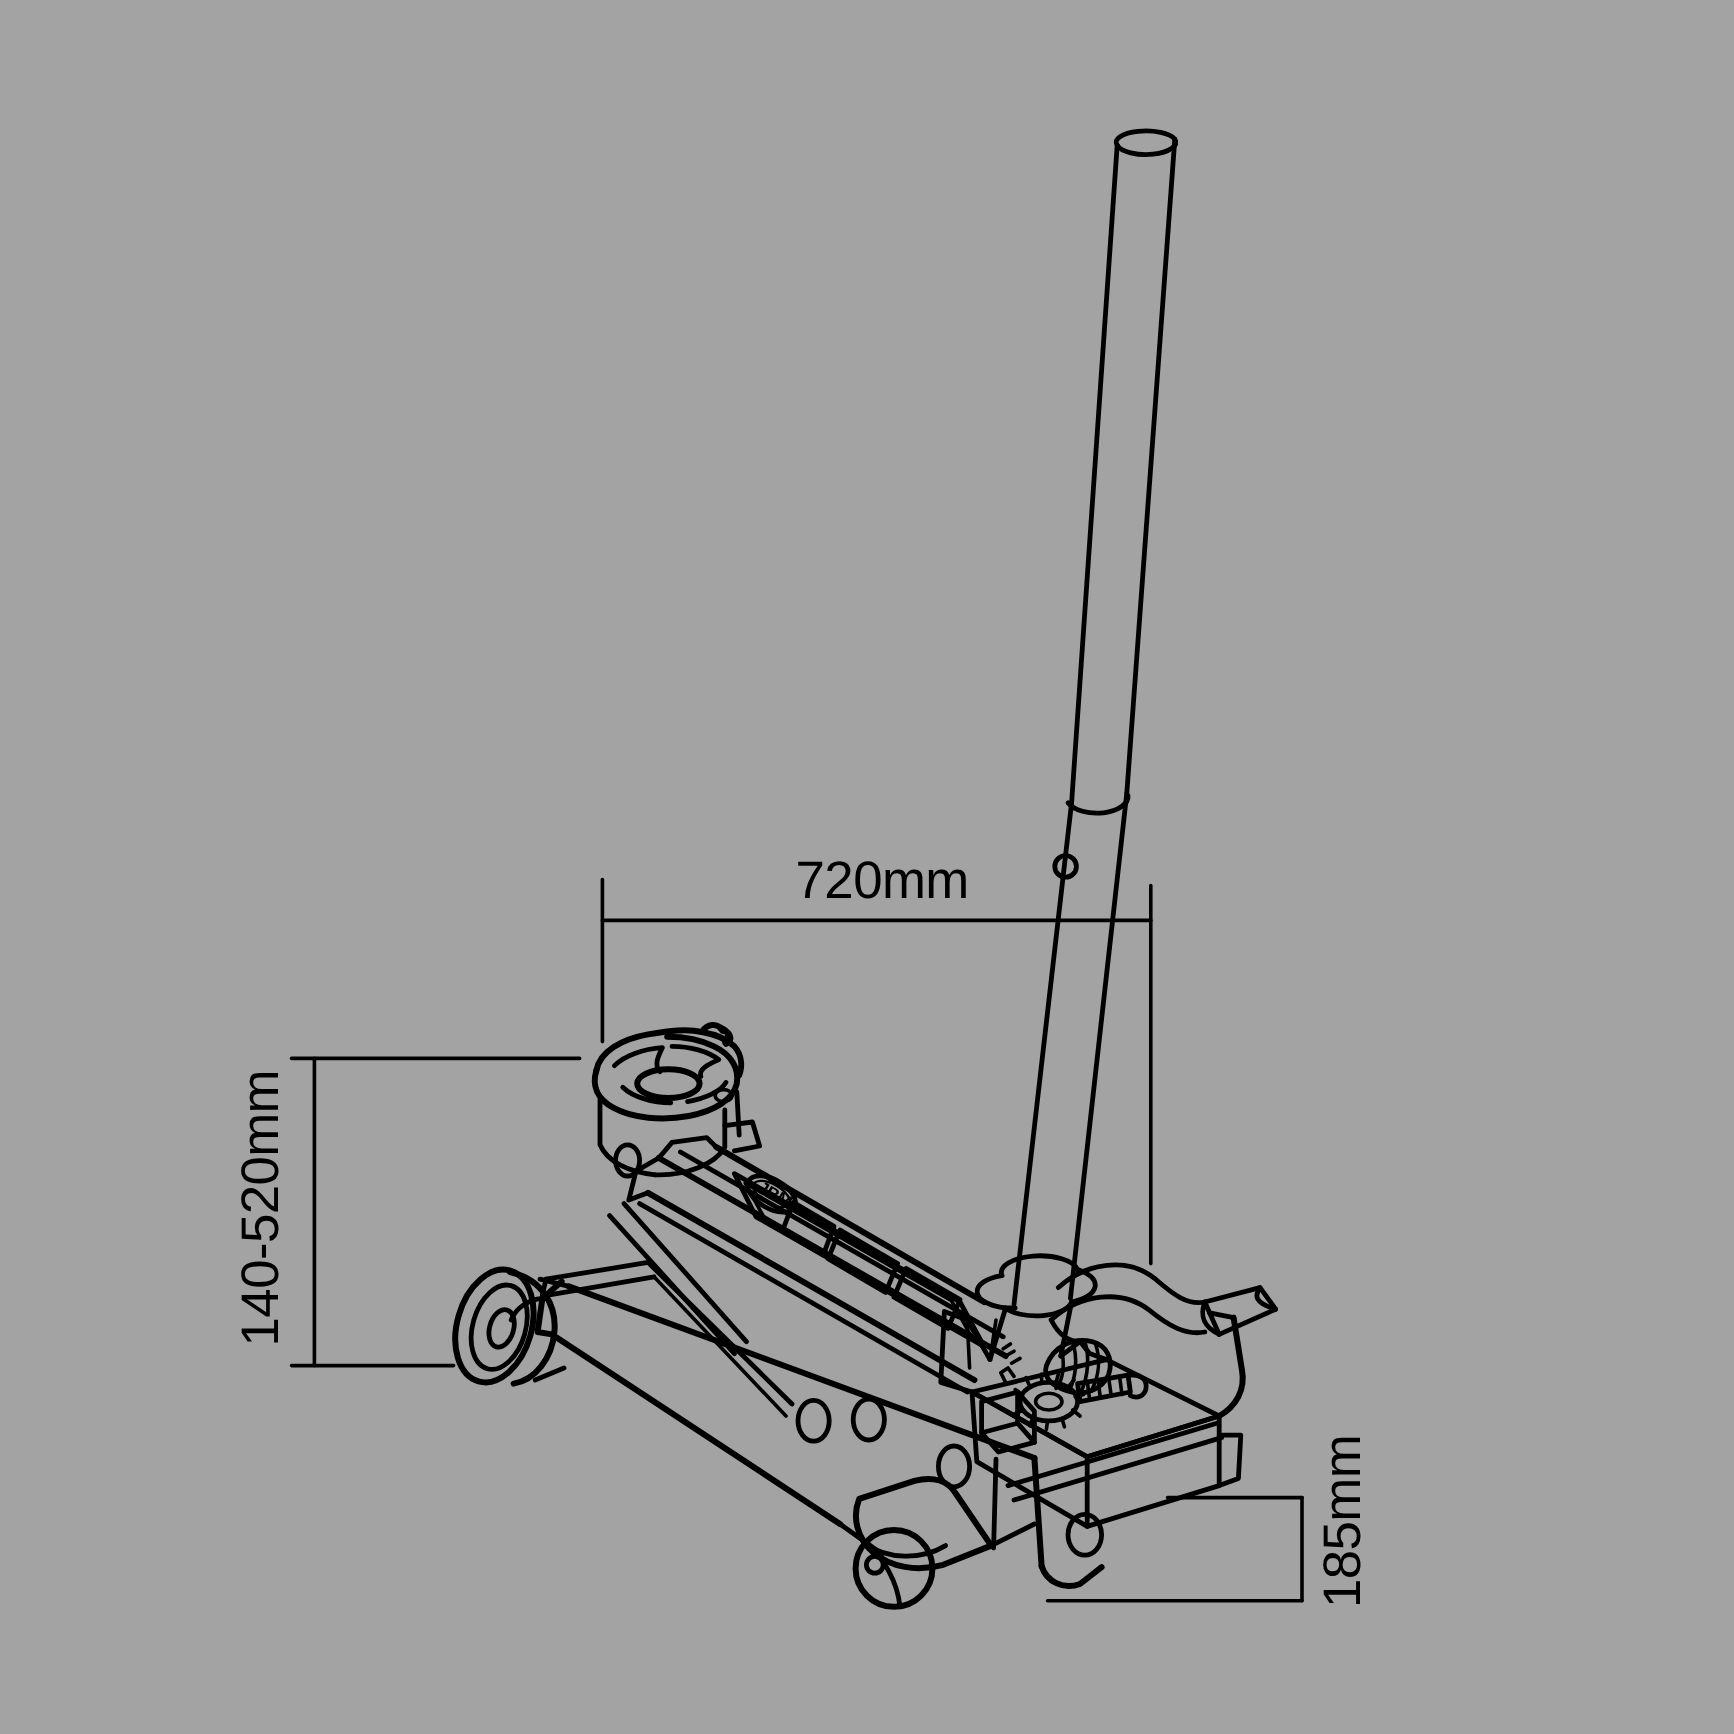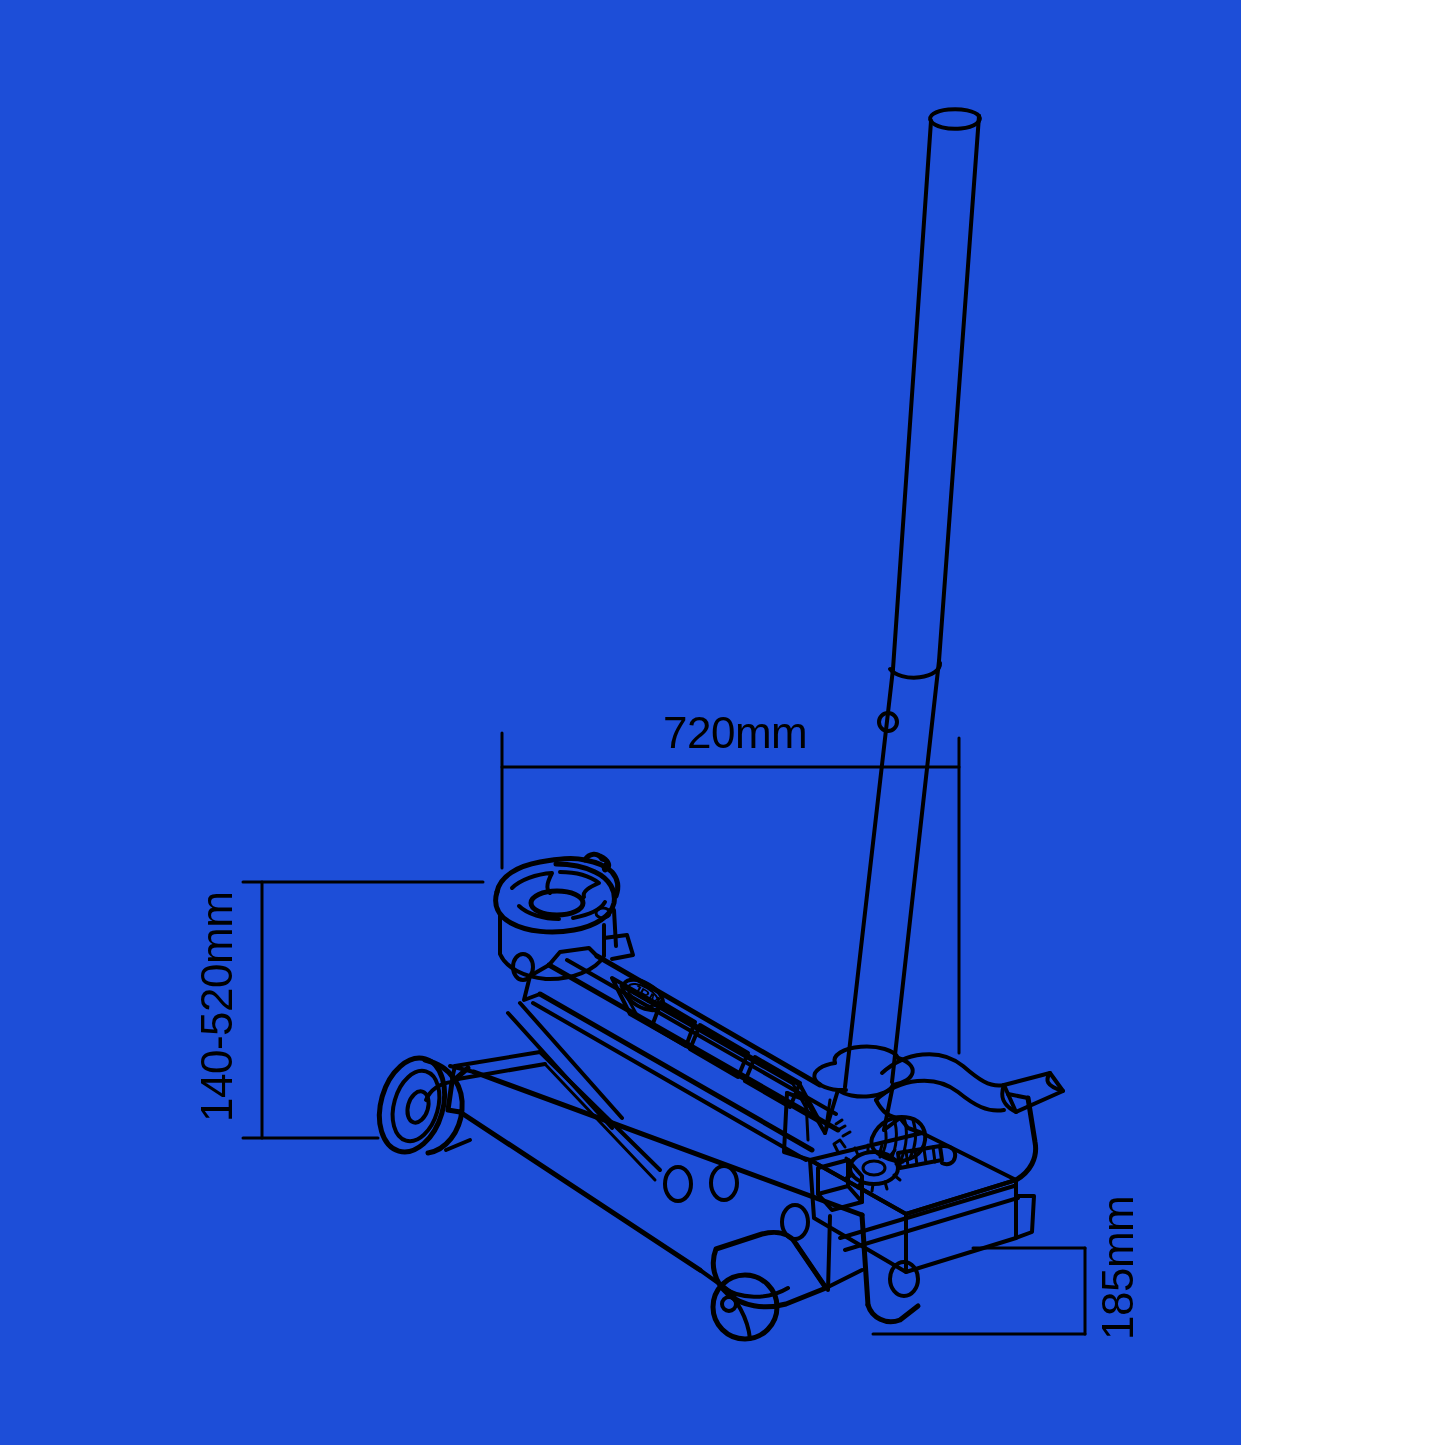--- a/index.html
+++ b/index.html
@@ -6,23 +6,23 @@
   html, body {
     margin: 0;
     padding: 0;
     background: #ffffff;
   }
   body {
     font-family: "Liberation Sans", sans-serif;
   }
   #stage {
     position: relative;
-    width: 1241px;
+    width: 1445px;
     height: 1445px;
-    background: #1d4ed8;
+    background: #a3a3a3;
     overflow: hidden;
   }
   #stage svg {
     display: block;
     position: absolute;
     left: 0;
     top: 0;
   }
   .dim-label {
     font-family: "Liberation Sans", sans-serif;

